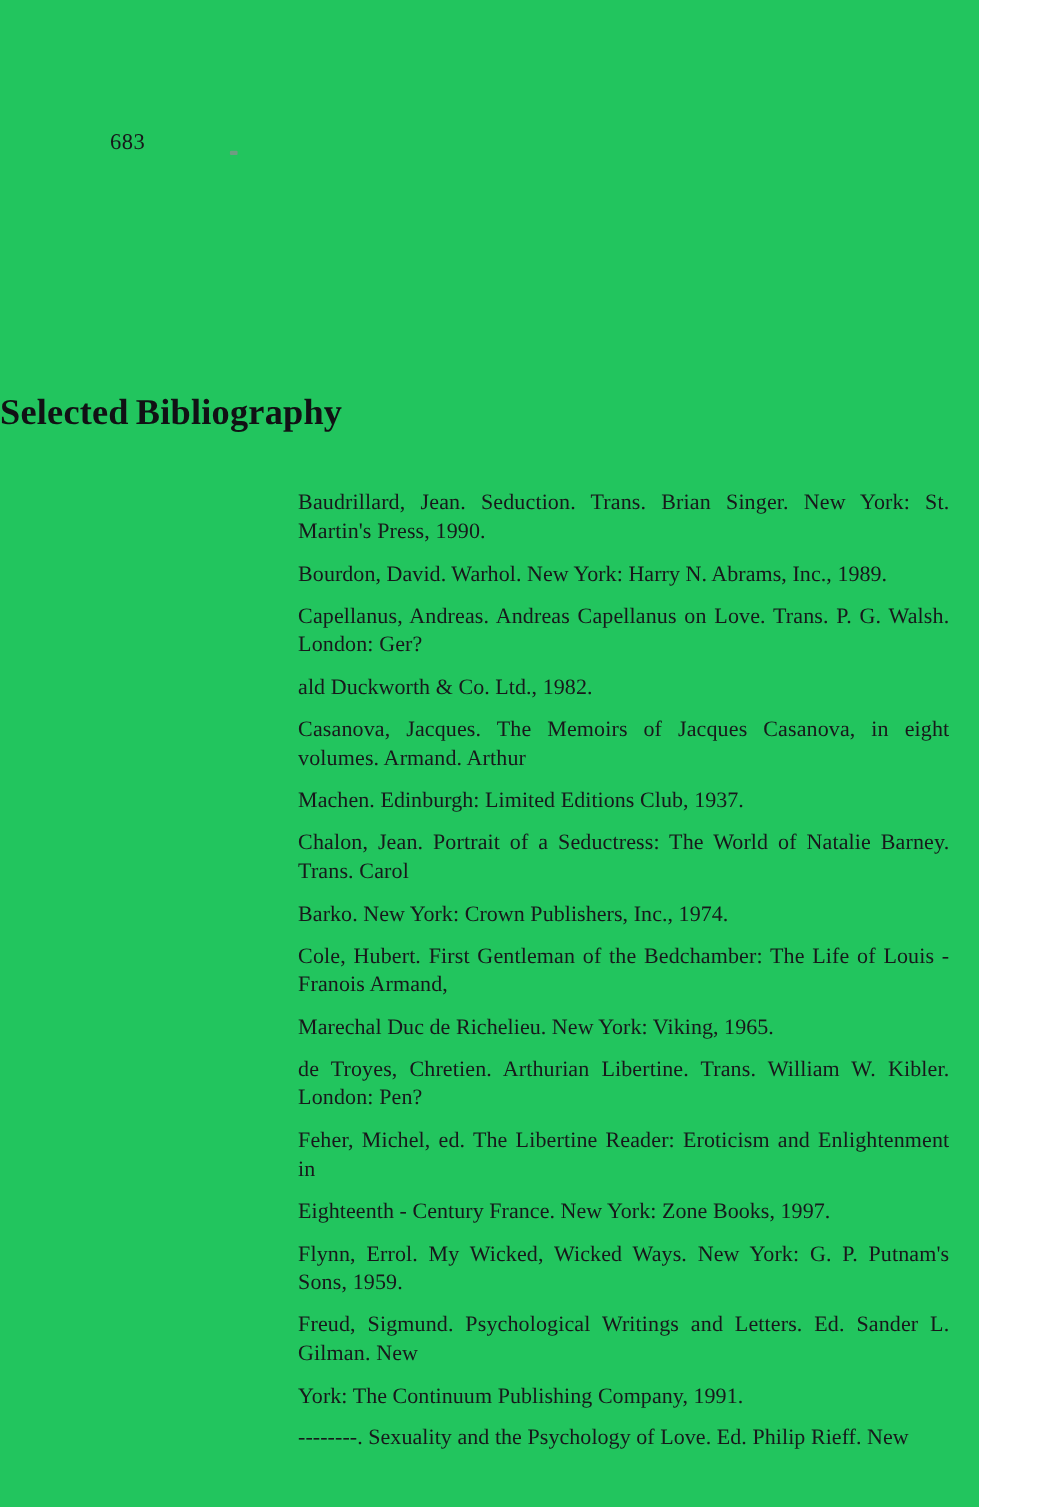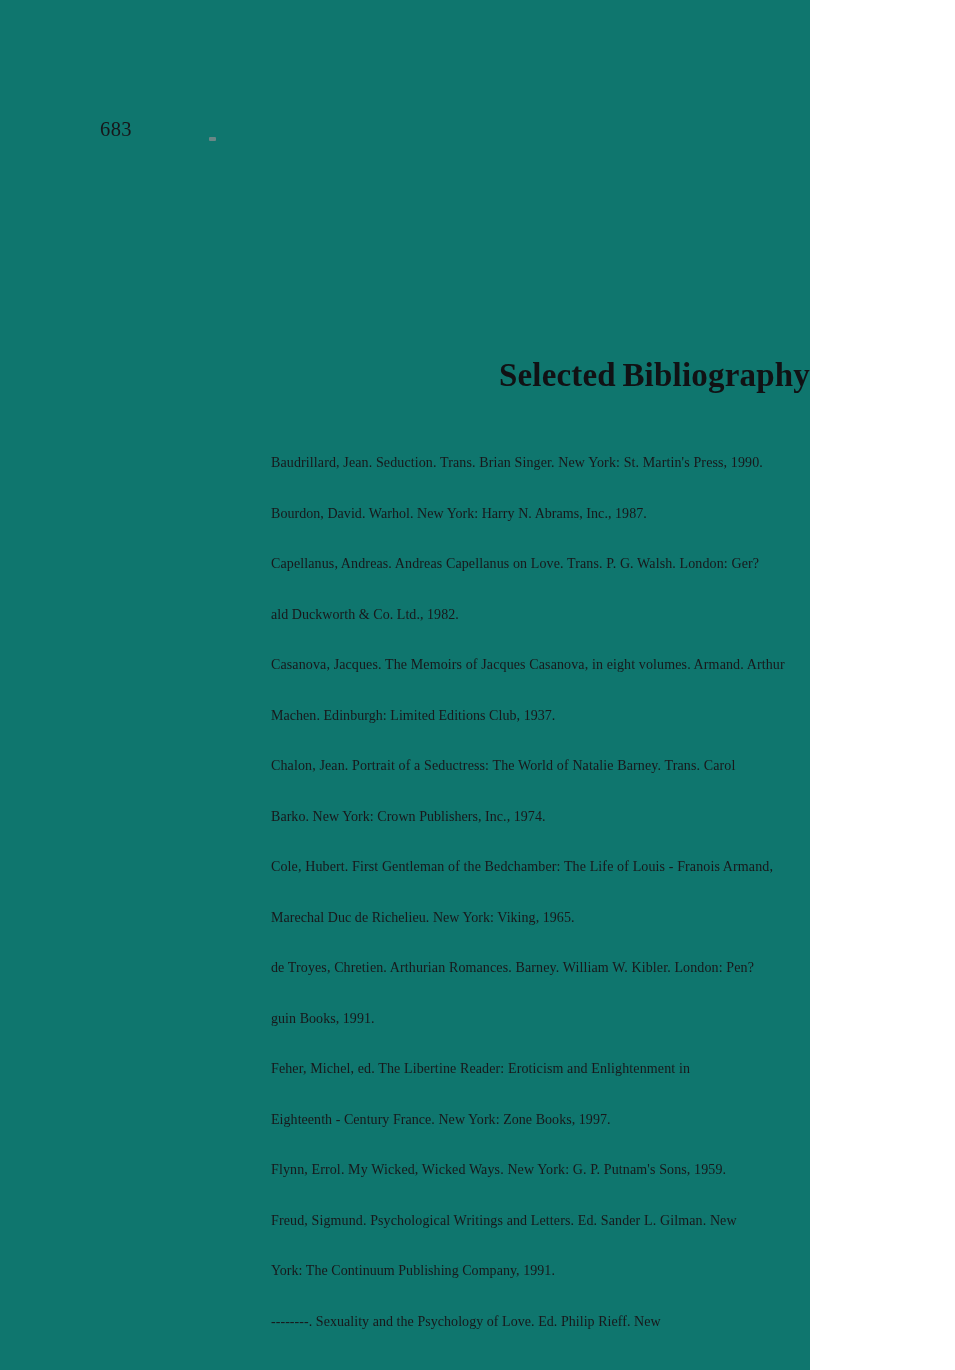--- a/index.html
+++ b/index.html
@@ -3,23 +3,23 @@
 <meta charset="utf-8">
 <title>Selected Bibliography</title>
 <style>
   html, body {
     margin: 0;
     padding: 0;
     background: #ffffff;
   }
   .page {
     position: relative;
-    width: 810px;
+    width: 890px;
     height: 1370px;
-    background: #0f766e;
+    background: #22c55e;
     overflow: hidden;
     font-family: "Liberation Serif", "DejaVu Serif", serif;
     color: #1a1a1a;
   }
 
   
   .folio {
     position: absolute;
     left: 100px;
     top: 118px;
@@ -39,38 +39,38 @@
     opacity: 0.72;
     border-radius: 1px;
   }
 
   
   .heading {
     position: absolute;
     left: 0;
     right: 0;
     top: 335px;
-    text-align: right;
+    text-align: left;
     font-size: 33px;
     letter-spacing: 0.2px;
     word-spacing: -2px;
     color: #111114;
   }
 
   
   .bib {
     position: absolute;
     left: 271px;
     top: 444px;
     width: 592px;
   }
   .entry {
     margin: 0 0 12.5px 0;
-    font-size: 14px;
-    line-height: 38px;
+    font-size: 20px;
+    line-height: 26px;
     text-align: justify;
     color: #18181b;
   }
   .entry:last-child {
     margin-bottom: 0;
   }
   
   .entry.nowrap {
     text-align: left;
   }
@@ -84,31 +84,30 @@
 <div class="page">
 
   <div class="folio">683</div>
 
   <div class="speck"></div>
 
   <h1 class="heading">Selected Bibliography</h1>
 
   <div class="bib">
       <p class="entry skew-a">Baudrillard, Jean. Seduction. Trans. Brian Singer. New York: St. Martin's Press, 1990.</p>
-      <p class="entry nowrap skew-b">Bourdon, David. Warhol. New York: Harry N. Abrams, Inc., 1987.</p>
+      <p class="entry nowrap skew-b">Bourdon, David. Warhol. New York: Harry N. Abrams, Inc., 1989.</p>
       <p class="entry skew-a">Capellanus, Andreas. Andreas Capellanus on Love. Trans. P. G. Walsh. London: Ger?</p>
       <p class="entry nowrap skew-b">ald Duckworth &amp; Co. Ltd., 1982.</p>
       <p class="entry skew-a">Casanova, Jacques. The Memoirs of Jacques Casanova, in eight volumes. Armand. Arthur</p>
       <p class="entry nowrap skew-b">Machen. Edinburgh: Limited Editions Club, 1937.</p>
       <p class="entry skew-a">Chalon, Jean. Portrait of a Seductress: The World of Natalie Barney. Trans. Carol</p>
       <p class="entry nowrap skew-b">Barko. New York: Crown Publishers, Inc., 1974.</p>
       <p class="entry skew-a">Cole, Hubert. First Gentleman of the Bedchamber: The Life of Louis - Franois Armand,</p>
       <p class="entry nowrap skew-b">Marechal Duc de Richelieu. New York: Viking, 1965.</p>
-      <p class="entry skew-a">de Troyes, Chretien. Arthurian Romances. Barney. William W. Kibler. London: Pen?</p>
-      <p class="entry nowrap skew-b">guin Books, 1991.</p>
+      <p class="entry skew-a">de Troyes, Chretien. Arthurian Libertine. Trans. William W. Kibler. London: Pen?</p>
       <p class="entry skew-a">Feher, Michel, ed. The Libertine Reader: Eroticism and Enlightenment in</p>
       <p class="entry nowrap skew-b">Eighteenth - Century France. New York: Zone Books, 1997.</p>
       <p class="entry skew-a">Flynn, Errol. My Wicked, Wicked Ways. New York: G. P. Putnam's Sons, 1959.</p>
       <p class="entry skew-a">Freud, Sigmund. Psychological Writings and Letters. Ed. Sander L. Gilman. New</p>
       <p class="entry nowrap skew-b">York: The Continuum Publishing Company, 1991.</p>
       <p class="entry nowrap skew-b">--------. Sexuality and the Psychology of Love. Ed. Philip Rieff. New</p>
     </div>
 
 </div>
 

